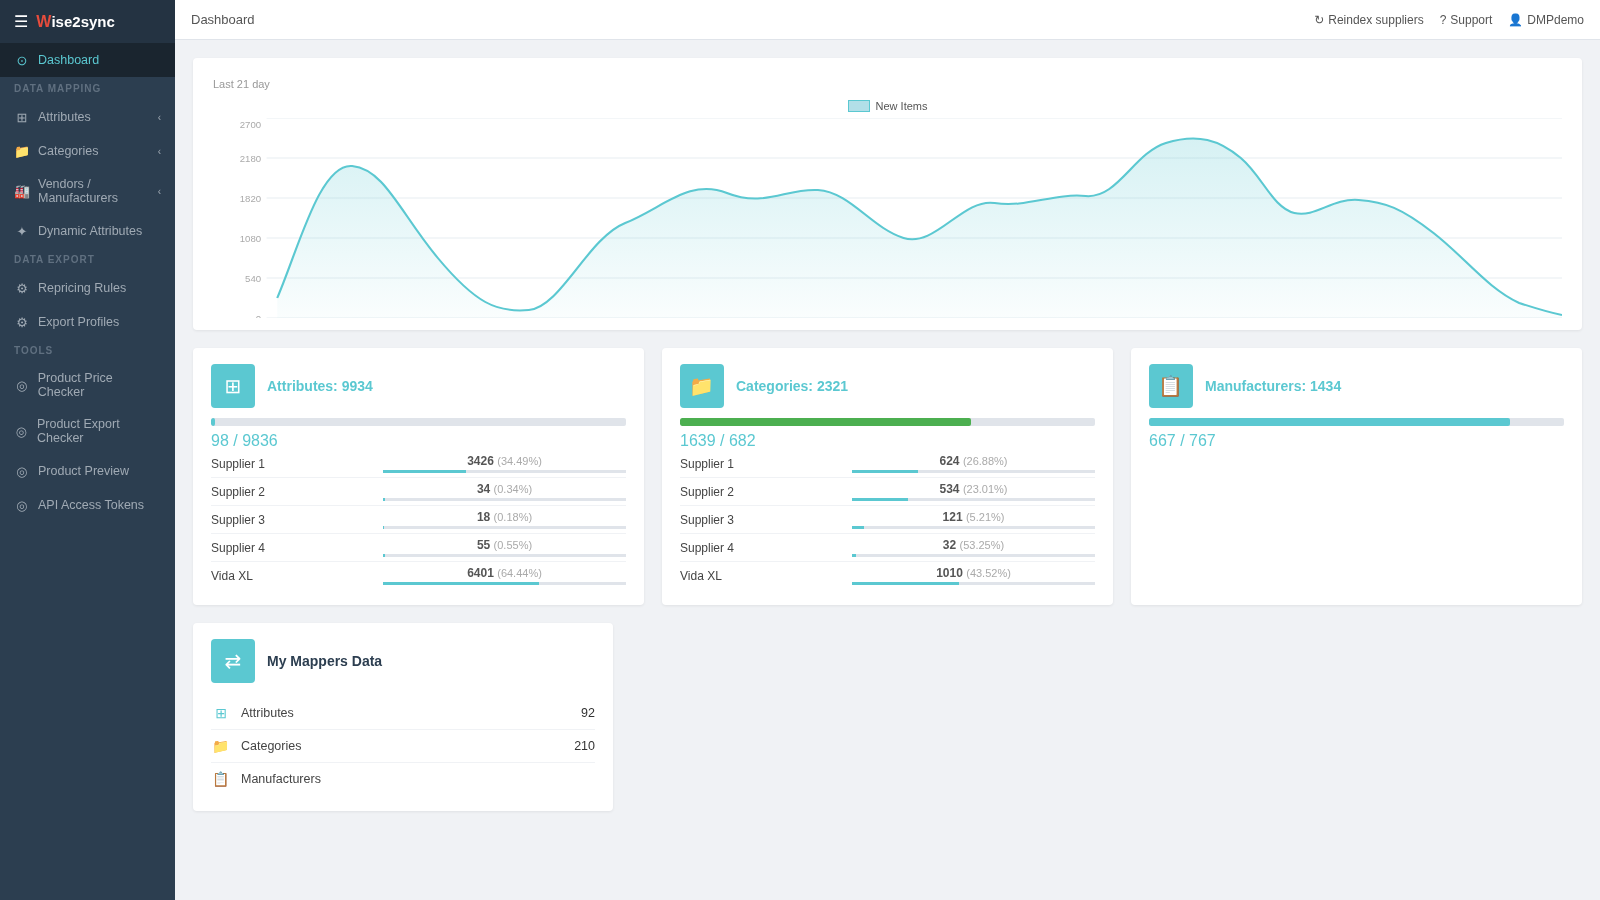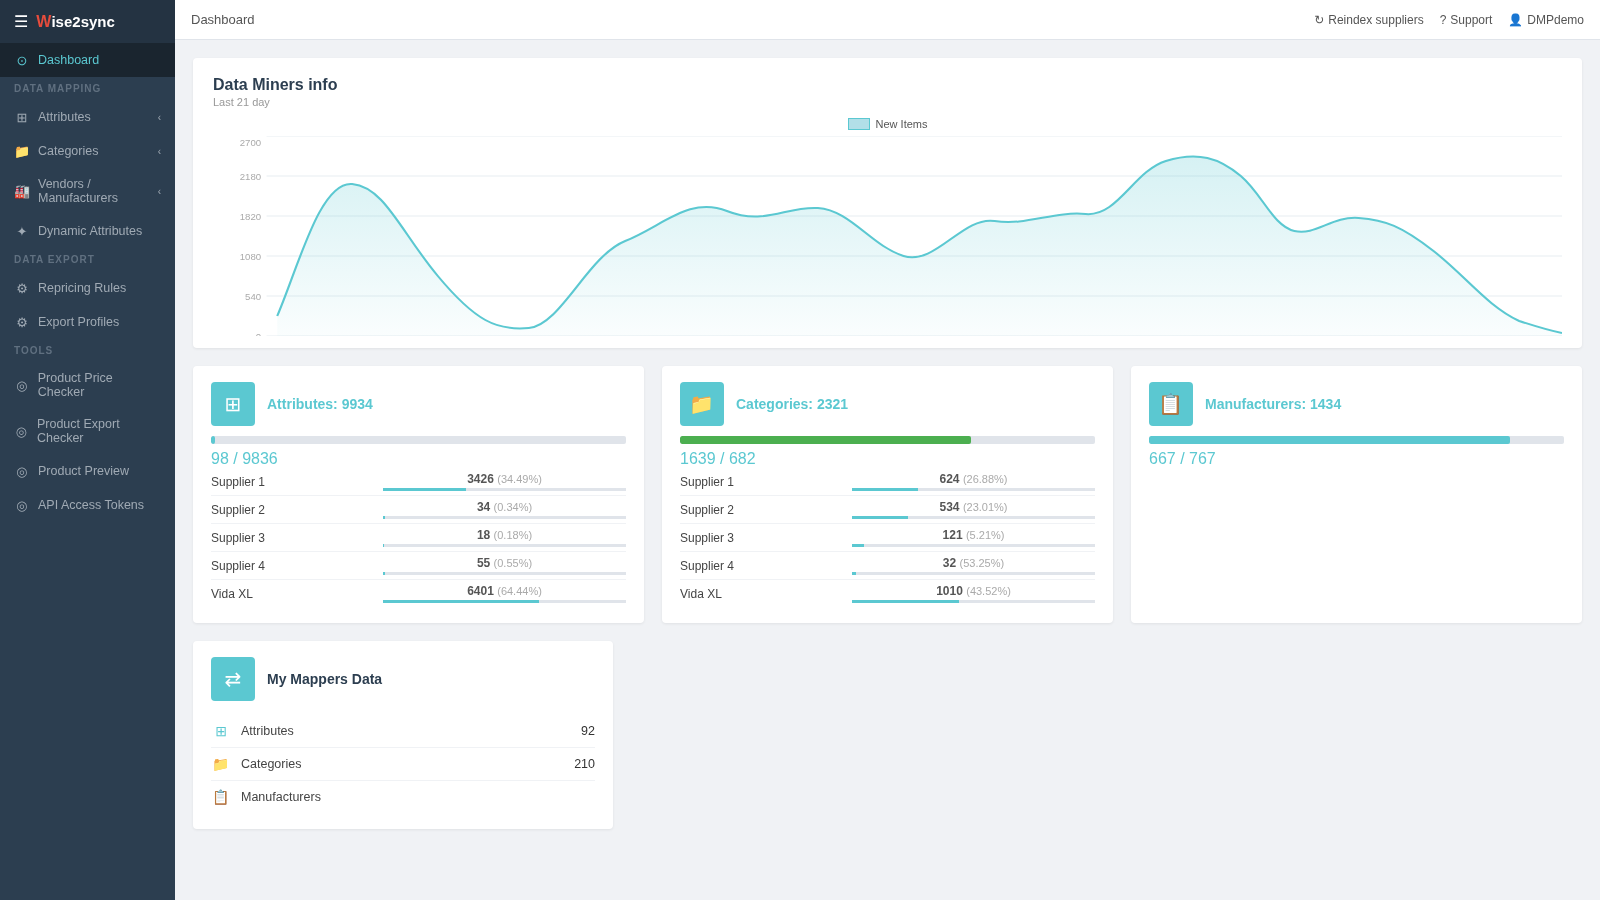--- a/index.html
+++ b/index.html
@@ -231,21 +231,20 @@
       <span>
         <span>👤</span>
         <span>DMPdemo</span>
       </span>
     </div>
   </div>
 
   <div id="content">
 
     <div class="chart-card">
-      <div class="chart-title">Data Miners info</div>
       <div class="chart-subtitle">Last 21 day</div>
       <div class="chart-legend">
         <div class="legend-box"></div>
         <span>New Items</span>
       </div>
       <div class="chart-container">
         <svg viewBox="0 0 1260 200" preserveAspectRatio="none">
 
           <line x1="50" y1="0" x2="1260" y2="0" stroke="#e8edf2" stroke-width="1"></line>
           <line x1="50" y1="40" x2="1260" y2="40" stroke="#e8edf2" stroke-width="1"></line>

